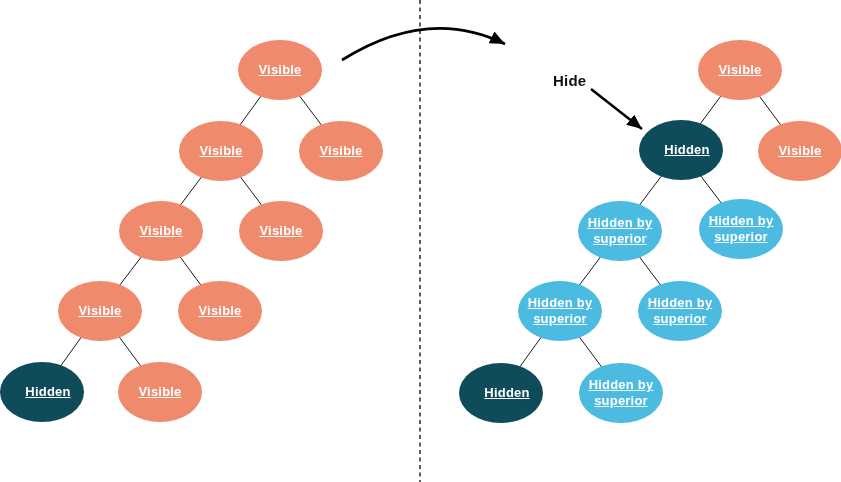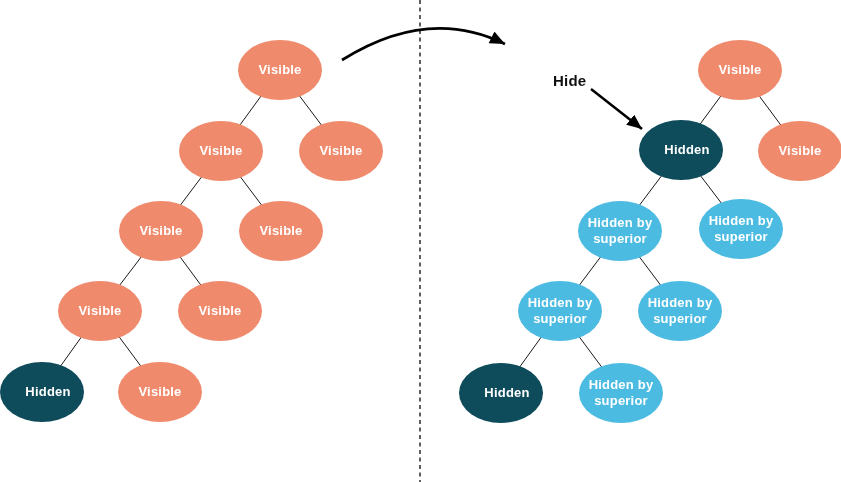--- a/index.html
+++ b/index.html
@@ -16,21 +16,21 @@
   .arrow{stroke:var(--c-arrow,#000);fill:none;}
   .arrow-head{fill:var(--c-arrow,#000);}
   .node{
     position:absolute;
     width:84px;height:60px;
     border-radius:50%;
     display:flex;align-items:center;justify-content:center;
     text-align:center;
     color:#fff;
     font-size:13px;font-weight:600;line-height:1.25;letter-spacing:.2px;
-    padding:0;box-sizing:border-box;
+    padding:0;box-sizing:border-box;text-decoration:underline;
   }
   .node span{display:block;width:72px;}
   .node.visible{background:var(--c-visible,#EF8A6C);}
   .node.hidden{background:var(--c-hidden,#0E4B5B);justify-content:flex-end;}
   .node.hbs{background:var(--c-hidden-by-superior,#4CBBE2);}
   .hide-label{
     position:absolute;left:553px;top:72px;width:54px;
     text-align:left;color:#101010;
     font-size:15px;font-weight:700;letter-spacing:.2px;
   }

